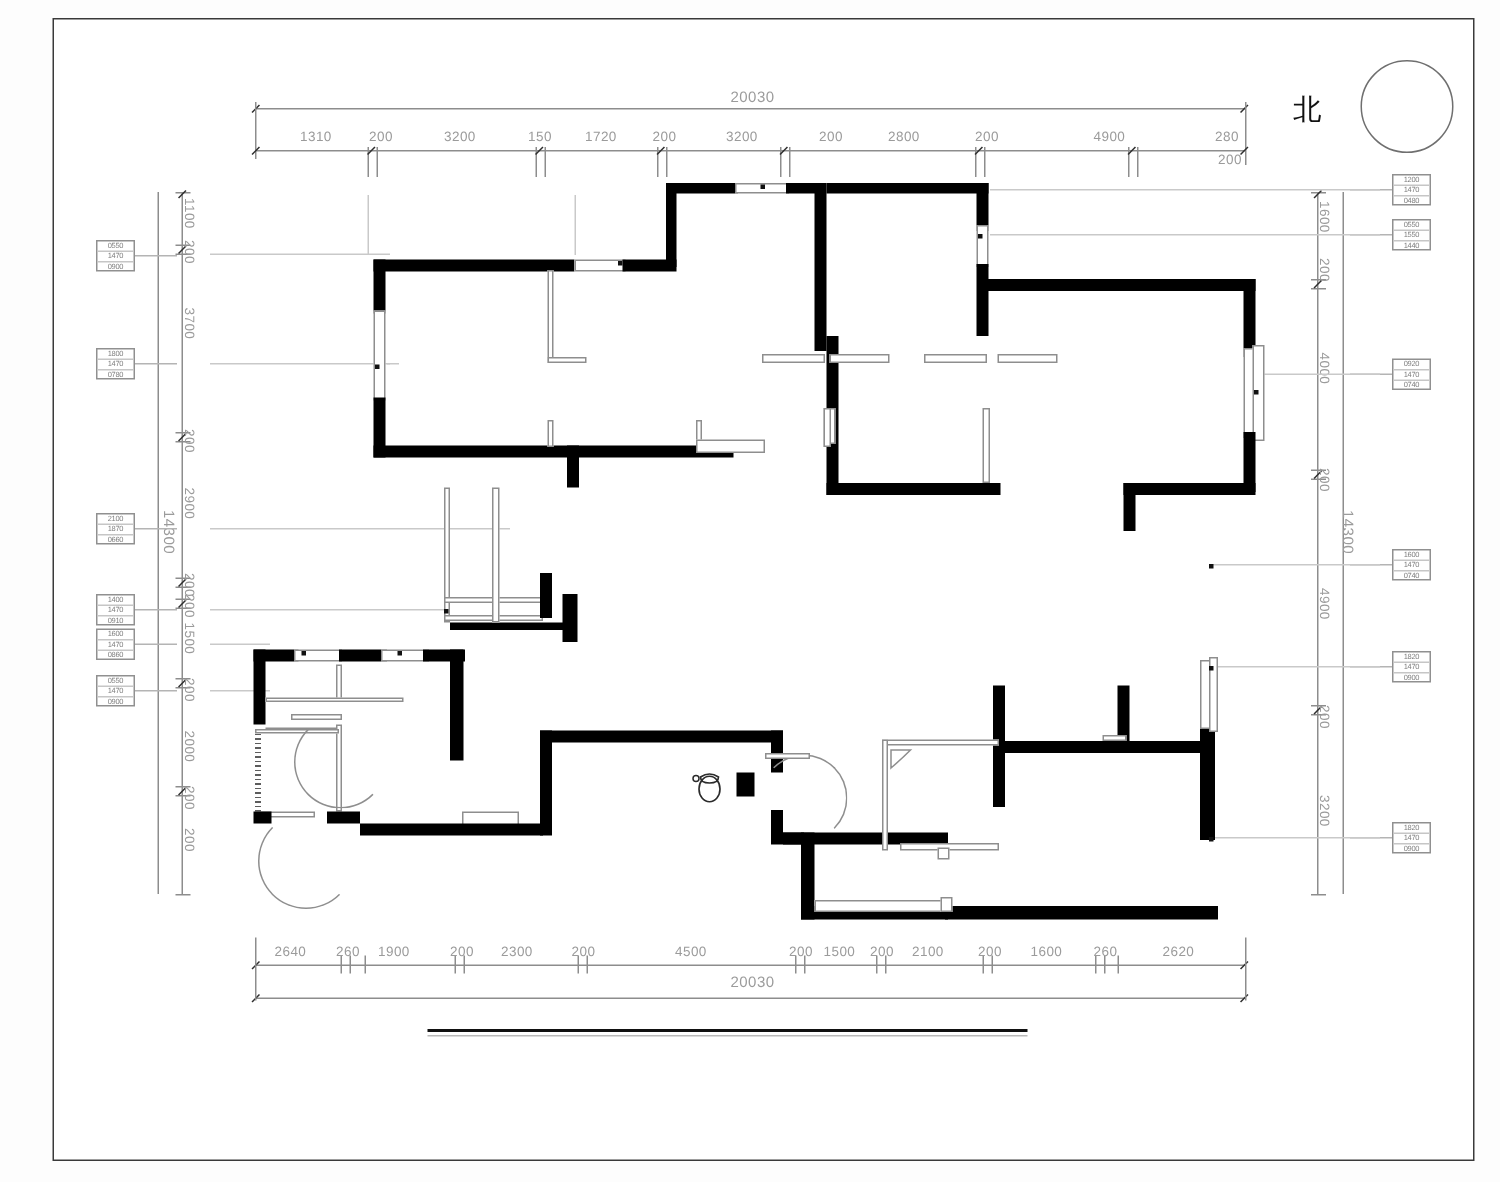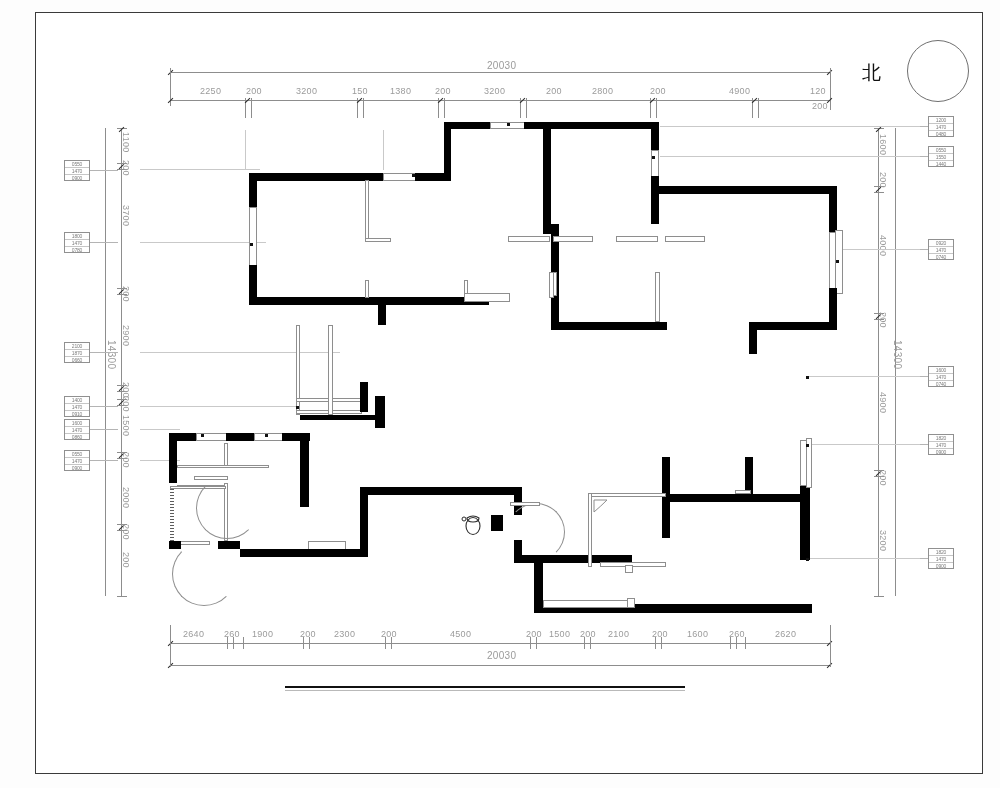--- a/index.html
+++ b/index.html
@@ -96,32 +96,32 @@
 
     <div class="slash" style="left:167px;top:100px;"></div>
     <div class="slash" style="left:244px;top:100px;"></div>
     <div class="slash" style="left:356px;top:100px;"></div>
     <div class="slash" style="left:437px;top:100px;"></div>
     <div class="slash" style="left:519px;top:100px;"></div>
     <div class="slash" style="left:649px;top:100px;"></div>
     <div class="slash" style="left:751px;top:100px;"></div>
     <div class="slash" style="left:826px;top:100px;"></div>
 
-    <div class="dim" style="left:200px;top:86px;">2250</div>
+    <div class="dim" style="left:200px;top:86px;">1310</div>
     <div class="dim" style="left:246px;top:86px;">200</div>
     <div class="dim" style="left:296px;top:86px;">3200</div>
     <div class="dim" style="left:352px;top:86px;">150</div>
-    <div class="dim" style="left:390px;top:86px;">1380</div>
+    <div class="dim" style="left:390px;top:86px;">1720</div>
     <div class="dim" style="left:435px;top:86px;">200</div>
     <div class="dim" style="left:484px;top:86px;">3200</div>
     <div class="dim" style="left:546px;top:86px;">200</div>
     <div class="dim" style="left:592px;top:86px;">2800</div>
     <div class="dim" style="left:650px;top:86px;">200</div>
     <div class="dim" style="left:729px;top:86px;">4900</div>
-    <div class="dim" style="left:810px;top:86px;">120</div>
+    <div class="dim" style="left:810px;top:86px;">280</div>
     <div class="dim" style="left:812px;top:101px;">200</div>
   </div>
 
   <div>
     <div class="tickh" style="left:170px;top:643px;width:660px;"></div>
     <div class="tickh" style="left:170px;top:665px;width:660px;"></div>
     <div class="dim big" style="left:487px;top:650px;">20030</div>
 
     <div class="slash" style="left:167px;top:643px;"></div>
     <div class="slash" style="left:826px;top:643px;"></div>

